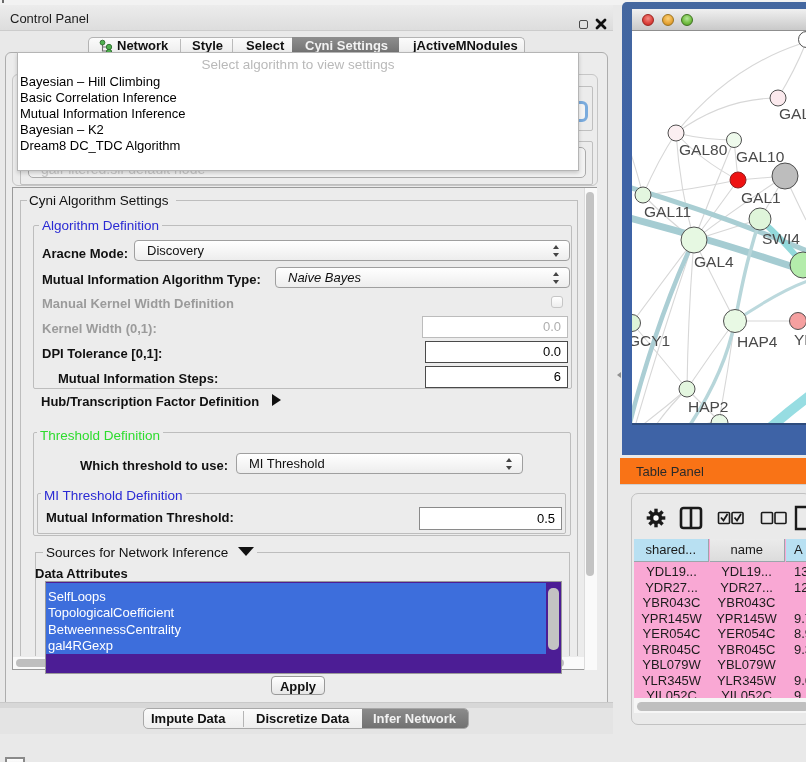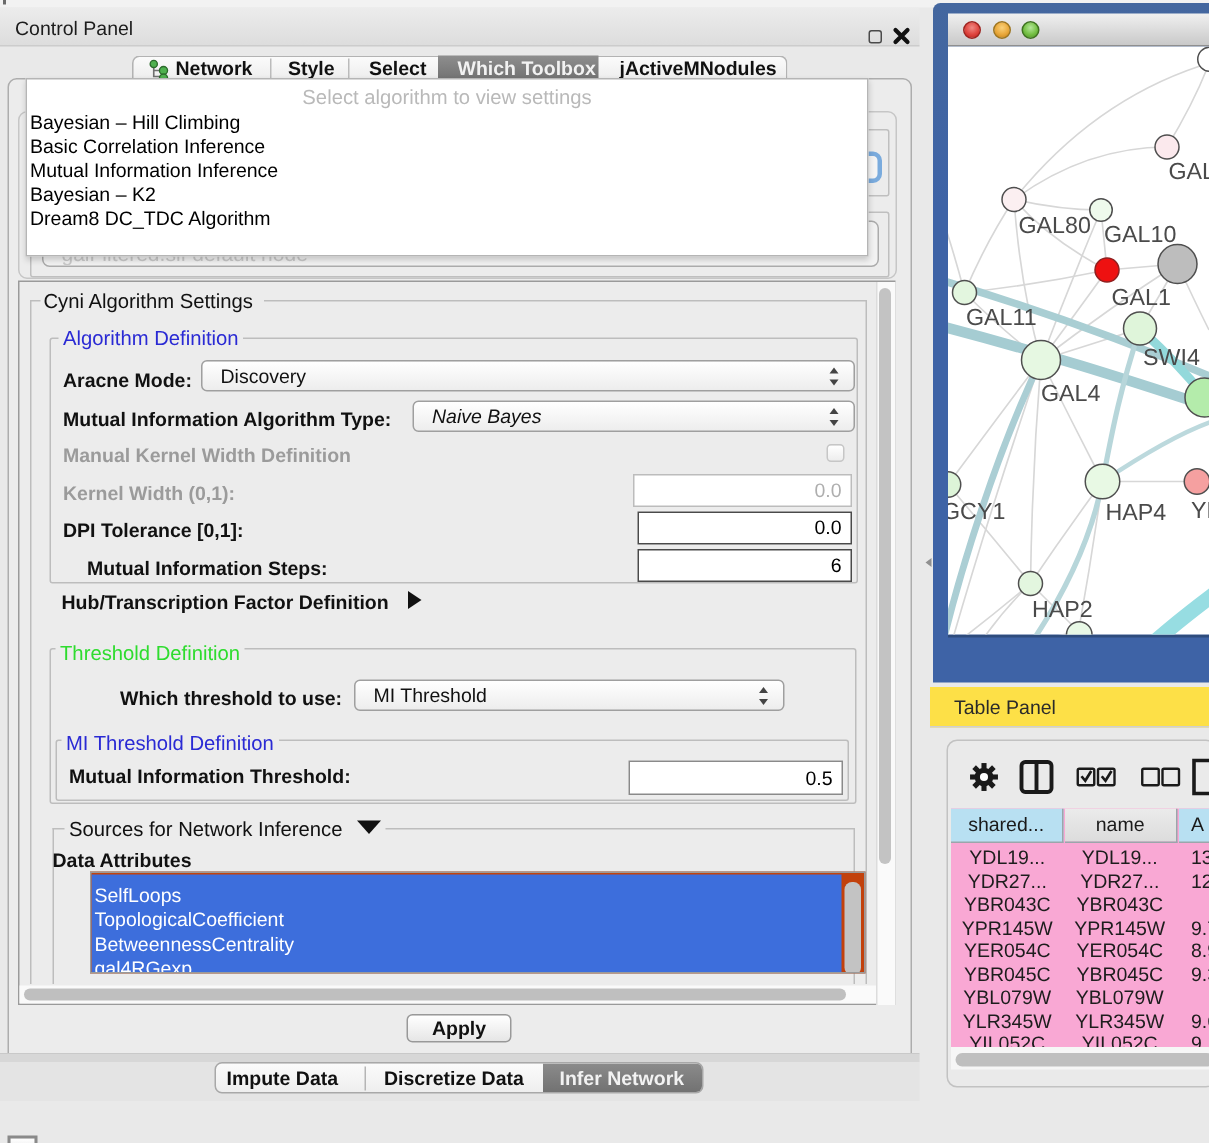--- a/index.html
+++ b/index.html
@@ -46,21 +46,21 @@
   <div class="abs" style="left:204px;top:0;width:107px;height:16px;background:linear-gradient(#8e8e8e,#727272);"></div>
   <svg class="abs" style="left:11px;top:2px;" width="14" height="15" viewBox="0 0 14 15">
     <path d="M3.5 5 L3.5 12 L9.5 12 M3.5 8 L8.5 8" stroke="#707070" stroke-width="1.1" fill="none"></path>
     <circle cx="3.5" cy="3.6" r="2.4" fill="#4fb14f" stroke="#2c6b2c" stroke-width="0.9"></circle>
     <circle cx="10" cy="8" r="2.7" fill="#4fb14f" stroke="#2c6b2c" stroke-width="0.9"></circle>
     <circle cx="10" cy="13" r="2.7" fill="#4fb14f" stroke="#2c6b2c" stroke-width="0.9"></circle>
   </svg>
   <div class="abs lbl bold" style="left:29px;top:1px;">Network</div>
   <div class="abs lbl bold" style="left:104px;top:1px;">Style</div>
   <div class="abs lbl bold" style="left:158px;top:1px;">Select</div>
-  <div class="abs lbl bold" style="left:217px;top:1px;color:#f2f2f2;">Which Toolbox</div>
+  <div class="abs lbl bold" style="left:217px;top:1px;color:#f2f2f2;">Cyni Settings</div>
   <div class="abs lbl bold" style="left:325px;top:1px;">jActiveMNodules</div>
 </div>
 
 <div class="abs" style="left:12px;top:74px;width:586px;height:112px;border:1px solid #c6c6c6;border-radius:6px;"></div>
 <div class="abs" style="left:20px;top:86px;width:573px;height:45px;border:1px solid #bfbfbf;border-radius:2px;"></div>
 <div class="abs" style="left:20px;top:141px;width:573px;height:44px;border:1px solid #bfbfbf;border-radius:2px;"></div>
 
 <div class="abs" style="left:28px;top:147px;width:558px;height:31px;border:1px solid #ababab;border-radius:5px;background:#f2f2f2;overflow:hidden;">
   <div class="abs" style="left:12px;top:13px;font-size:14px;color:#c9c9c9;">galFiltered.sif default node</div>
 </div>
@@ -128,33 +128,33 @@
   <div class="abs" style="left:41px;top:488px;font-size:13.5px;color:#2a2ad4;background:#ececec;padding:0 3px;">MI Threshold Definition</div>
 
   <div class="abs lbl bold" style="left:46px;top:510px;">Mutual Information Threshold:</div>
   <div class="tfield" style="left:419px;top:507px;width:143px;height:23px;border:1px solid #8a8a8a;color:#000;line-height:21px;">0.5</div>
 
   <div class="abs" style="left:35px;top:552px;width:535px;height:104px;border-top:1px solid #bdbdbd;border-left:1px solid #bdbdbd;border-right:1px solid #bdbdbd;"></div>
   <div class="abs" style="left:43px;top:545px;font-size:13.5px;color:#111;background:#ececec;padding:0 3px;">Sources for Network Inference <span style="display:inline-block;width:0;height:0;border-left:8px solid transparent;border-right:8px solid transparent;border-top:9px solid #111;vertical-align:1px;margin-left:6px;"></span></div>
 
   <div class="abs lbl bold" style="left:35px;top:566px;">Data Attributes</div>
 
-  <div class="abs" style="left:60px;top:581px;width:517px;height:68px;background:#c2410c;border:1px solid #9a9a9a;overflow:hidden;">
+  <div class="abs" style="left:45px;top:581px;width:517px;height:93px;background:#4c1d95;border:1px solid #9a9a9a;overflow:hidden;">
     <div style="position:absolute;left:0;top:1px;width:500px;height:71px;background:#3d6edc;"></div>
     <div style="position:absolute;left:2px;top:7px;font-size:13px;line-height:16.4px;color:#ffffff;white-space:nowrap;">
       <div>SelfLoops</div>
       <div>TopologicalCoefficient</div>
       <div>BetweennessCentrality</div>
       <div>gal4RGexp</div>
     </div>
     <div style="position:absolute;right:2px;top:6px;width:11px;height:62px;background:#c3c3c3;border-radius:5px;"></div>
   </div>
 </div>
 
-<div class="abs" style="left:271px;top:676px;width:70px;height:19px;background:linear-gradient(#ffffff,#e6e6e6);border:1px solid #999999;border-radius:4px;text-align:center;">
+<div class="abs" style="left:271px;top:676px;width:54px;height:19px;background:linear-gradient(#ffffff,#e6e6e6);border:1px solid #999999;border-radius:4px;text-align:center;">
   <span style="font-size:13px;font-weight:bold;color:#111;line-height:17px;">Apply</span>
 </div>
 
 <div class="abs" style="left:0;top:702px;width:613px;height:32px;background:#e4e4e4;border-top:1px solid #c9c9c9;"></div>
 <div class="abs" style="left:0;top:703px;width:613px;height:5px;background:#d7d7d7;"></div>
 <div class="abs" style="left:143px;top:708px;width:326px;height:21px;background:linear-gradient(#fbfbfb,#eeeeee);border:1px solid #a8a8a8;border-radius:5px;overflow:hidden;">
   <div class="abs" style="left:99px;top:2px;width:1px;height:16px;background:#b5b5b5;"></div>
   <div class="abs" style="left:218px;top:0;width:108px;height:21px;background:linear-gradient(#8b8b8b,#6f6f6f);"></div>
   <div class="abs lbl bold" style="left:7px;top:2px;">Impute Data</div>
   <div class="abs lbl bold" style="left:112px;top:2px;">Discretize Data</div>
@@ -247,21 +247,21 @@
       <text x="628" y="346">GCY1</text>
       <text x="737" y="346.5">HAP4</text>
       <text x="794" y="345">YM</text>
       <text x="688" y="411.5">HAP2</text>
     </g>
   </svg>
 </div>
 
 <div id="tablepanel">
 
-  <div class="abs" style="left:620px;top:458px;width:186px;height:27px;background:#fde047;border-bottom:1px solid #cfcfcf;">
+  <div class="abs" style="left:620px;top:458px;width:186px;height:27px;background:#f97316;border-bottom:1px solid #cfcfcf;">
     <div class="abs" style="left:16px;top:6px;font-size:13px;color:#2a2a2a;">Table Panel</div>
   </div>
 
   <div class="abs" style="left:631px;top:493px;width:180px;height:232px;background:#eaeaea;border:1px solid #c2c2c2;border-radius:7px;"></div>
 
   <svg class="abs" style="left:644px;top:505px;" width="162" height="26" viewBox="0 0 162 26">
 
     <g transform="translate(12,13)">
       <g fill="#1a1a1a">
         <circle r="6.2"></circle>

